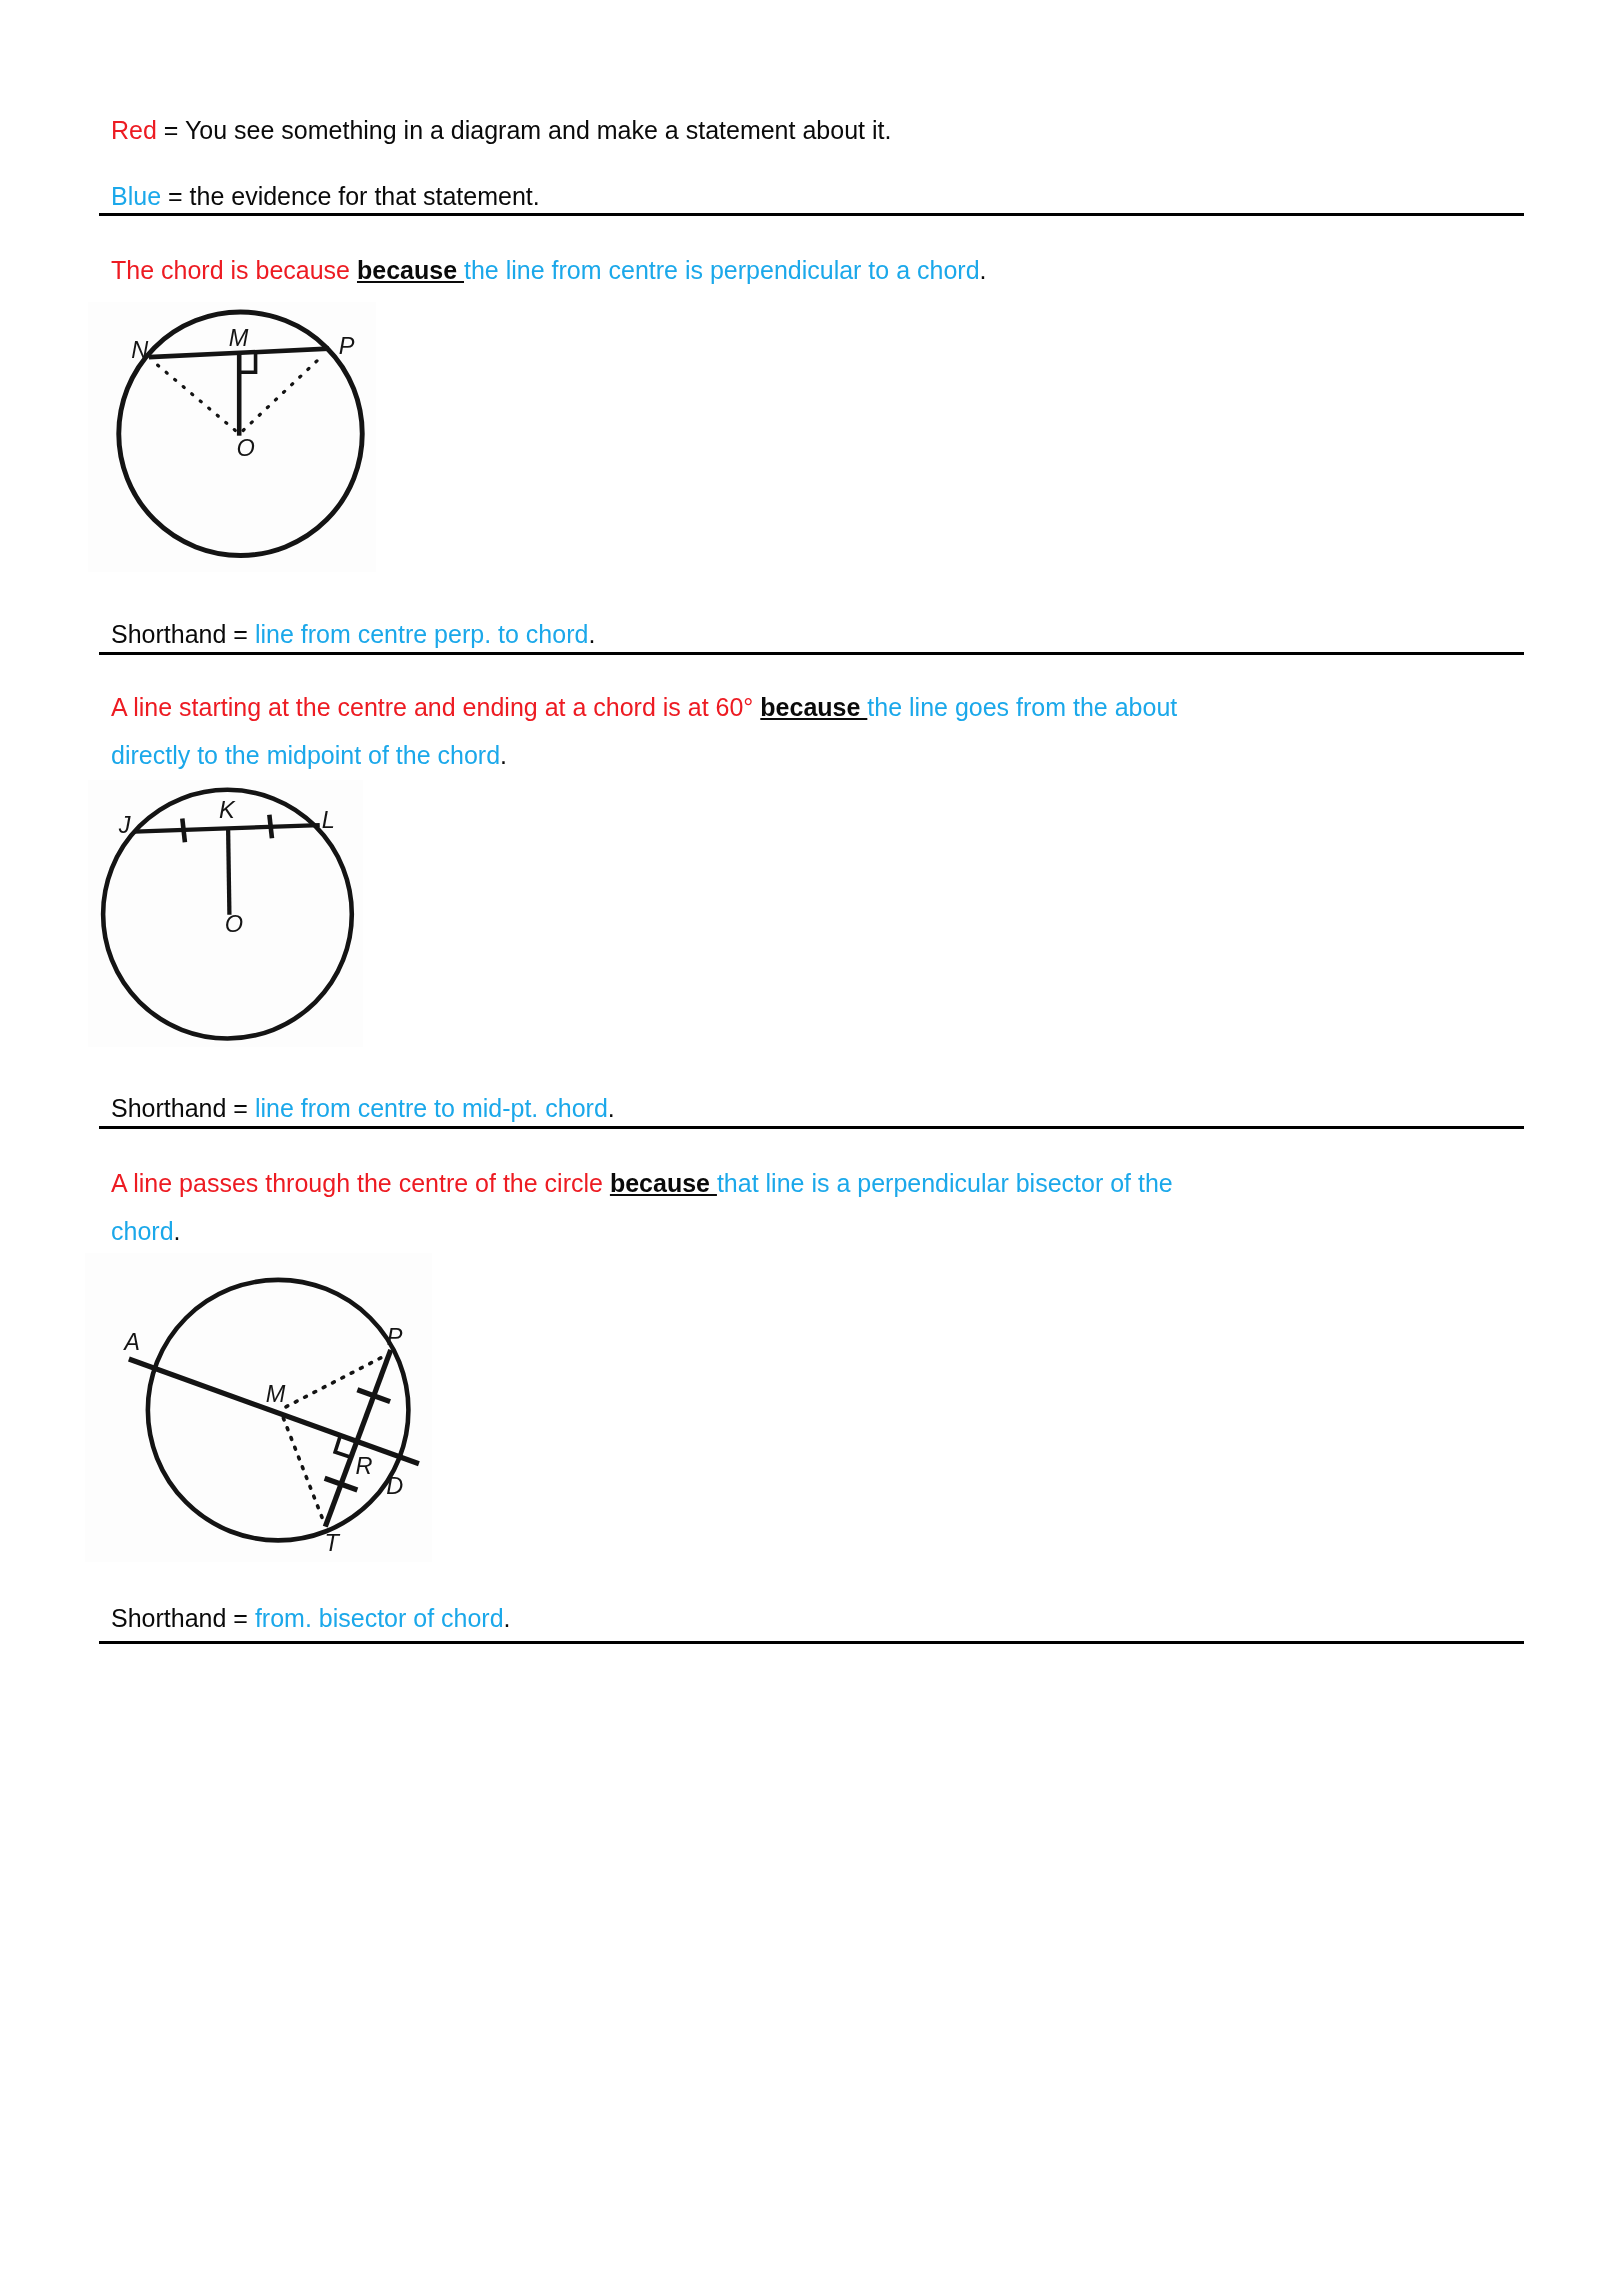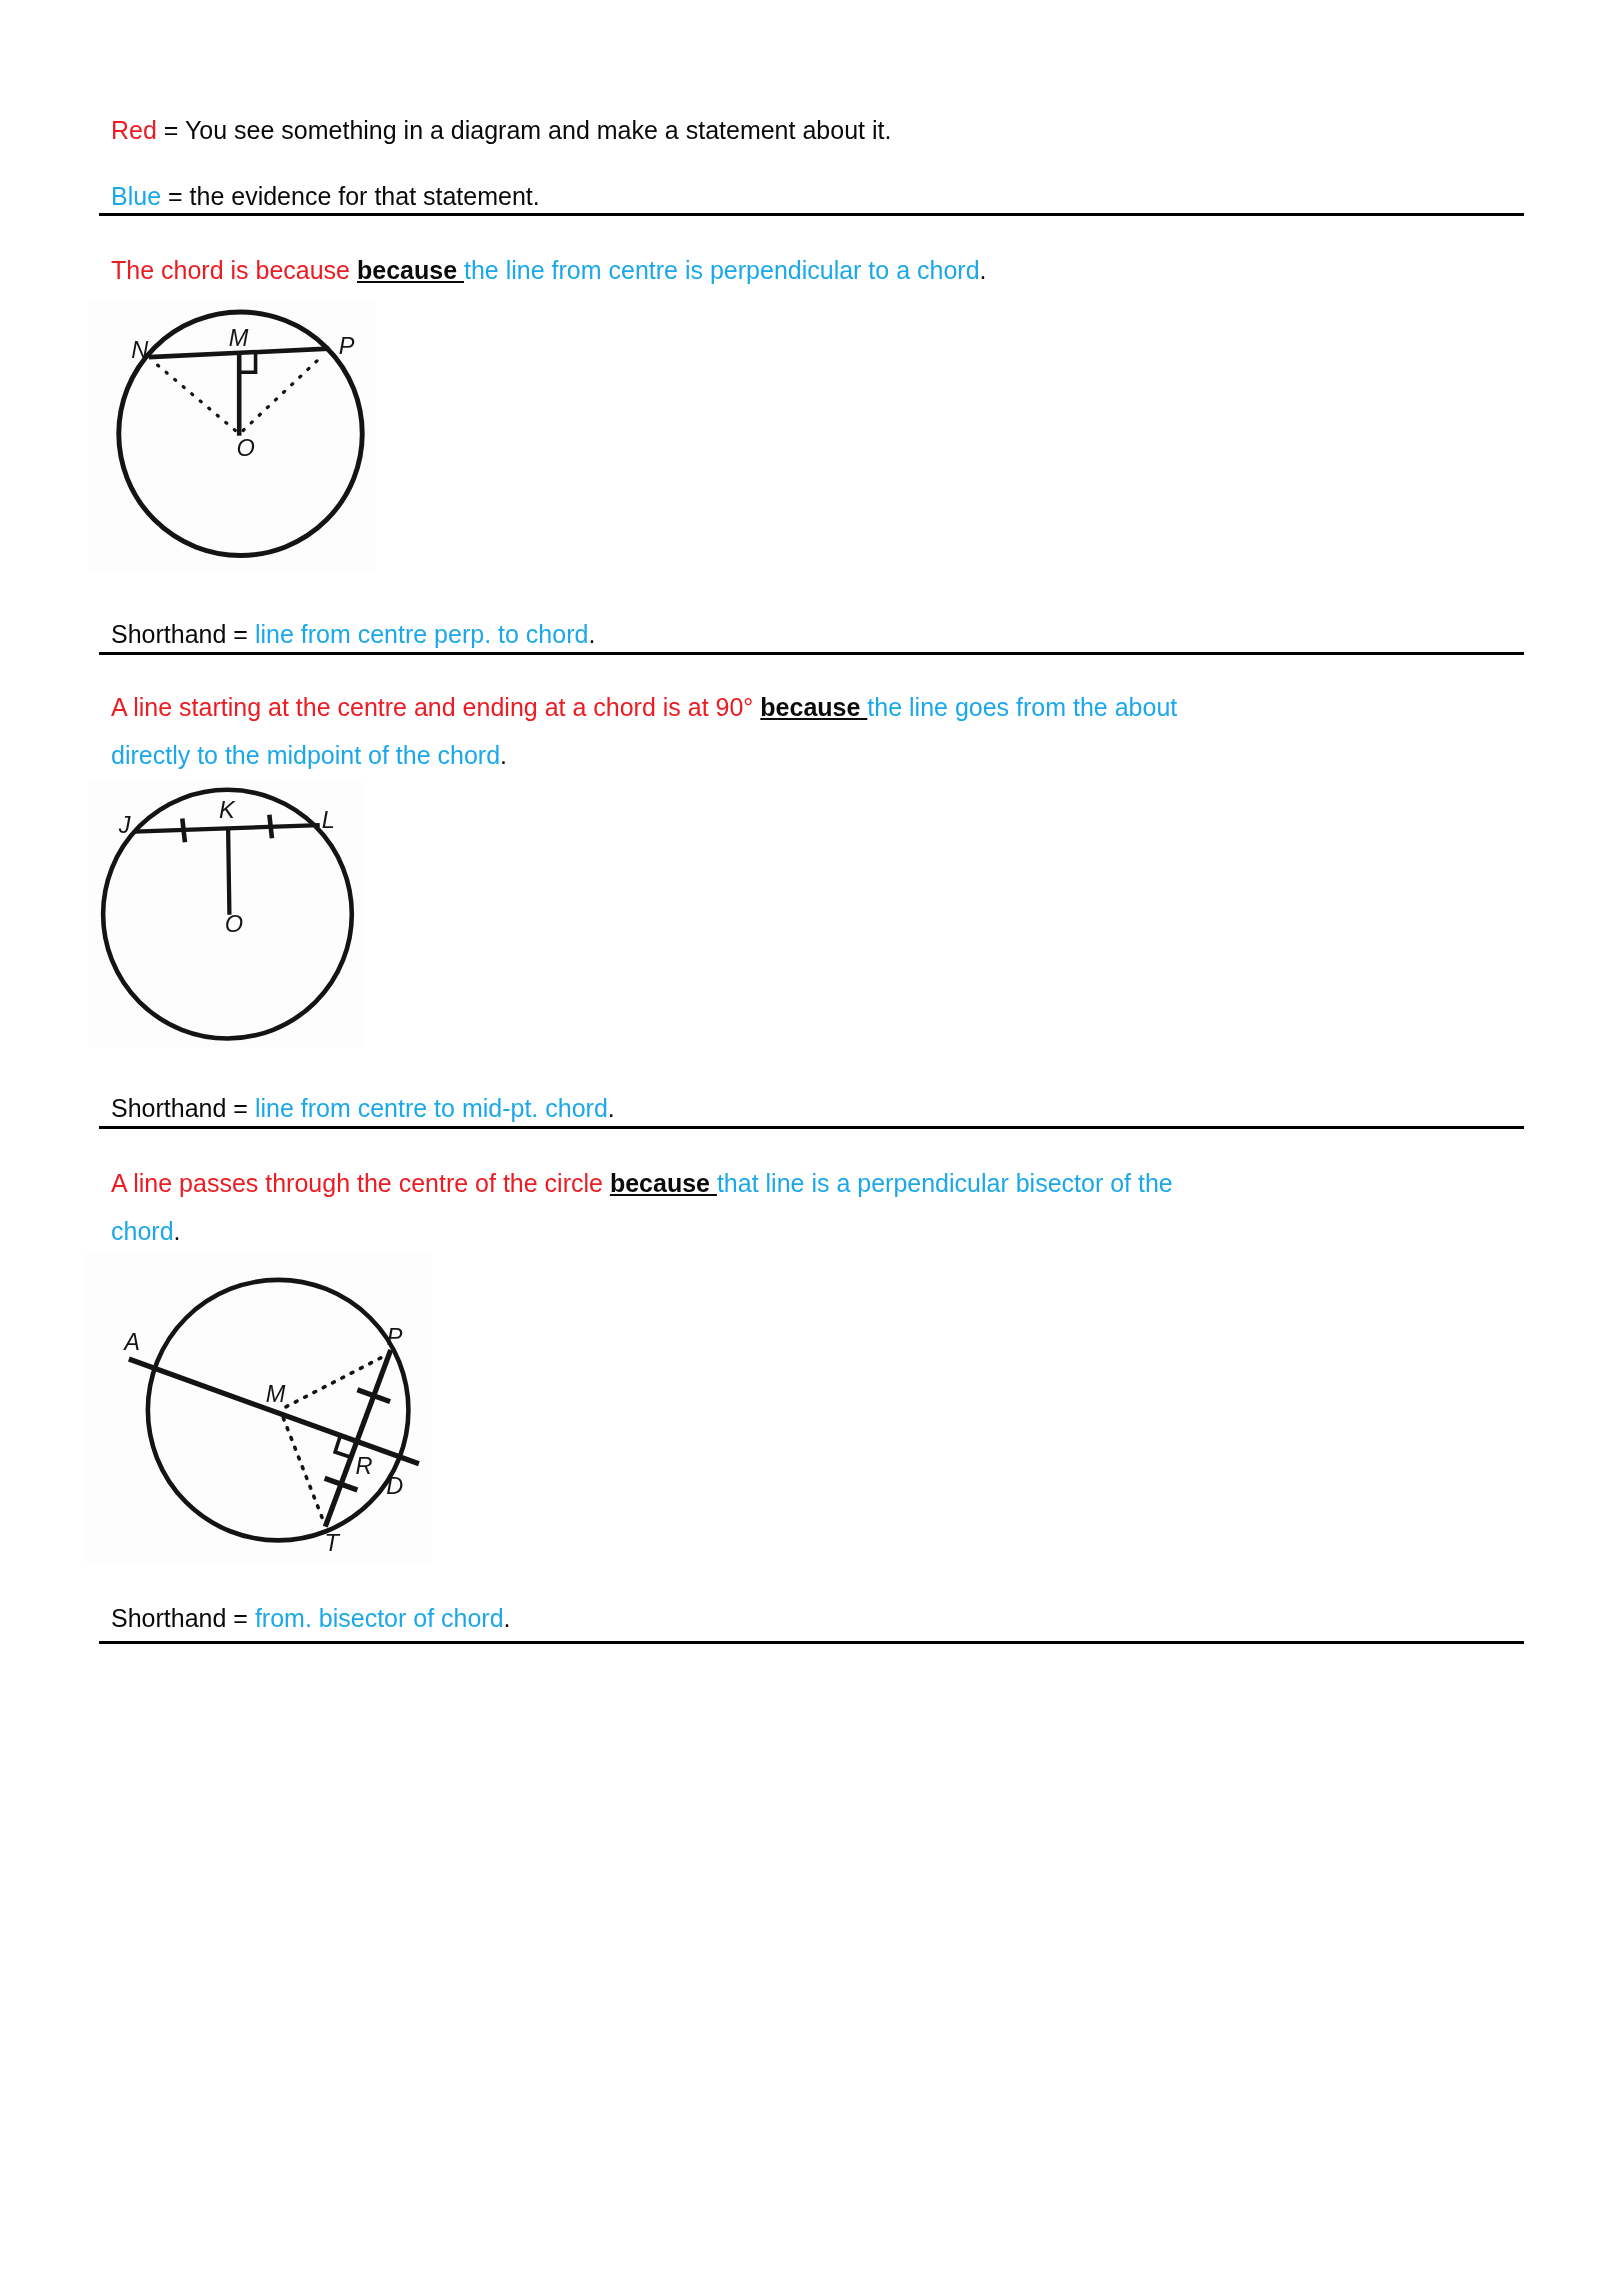--- a/index.html
+++ b/index.html
@@ -36,21 +36,21 @@
   <text x="214" y="547">N</text>
   <text x="365" y="529">M</text>
   <text x="530" y="541">P</text>
   <text x="376" y="697">O</text>
 </svg>
 </div>
 
 <div class="t" style="top:610px"><span>Shorthand = </span><span class="blue">line from centre perp. to chord</span><span>.</span></div>
 <div class="rule" style="top:652px"></div>
 
-<div class="t" style="top:683px"><span class="red">A line starting at the centre and ending at a chord is at 90° </span><b>because </b><span class="blue">the line goes from the about</span></div>
+<div class="t" style="top:683px"><span class="red">A line starting at the centre and ending at a chord is at 60° </span><b>because </b><span class="blue">the line goes from the about</span></div>
 <div class="t" style="top:731px"><span class="blue">directly to the midpoint of the chord</span><span>.</span></div>
 
 <div class="diagram" style="left:88px;top:780px;width:275px;height:267px">
 <svg width="275" height="267" viewBox="135 1192 420 408">
   <circle class="stroke" cx="348" cy="1397" r="190" stroke-width="7"></circle>
   <line class="stroke" x1="206" y1="1271" x2="489" y2="1261" stroke-width="6.5"></line>
   <line class="stroke" x1="349" y1="1267" x2="351" y2="1398" stroke-width="6.5"></line>
   <line class="stroke" x1="279" y1="1251" x2="283" y2="1287" stroke-width="7"></line>
   <line class="stroke" x1="412" y1="1245" x2="416" y2="1281" stroke-width="7"></line>
   <text x="191" y="1273">J</text>

